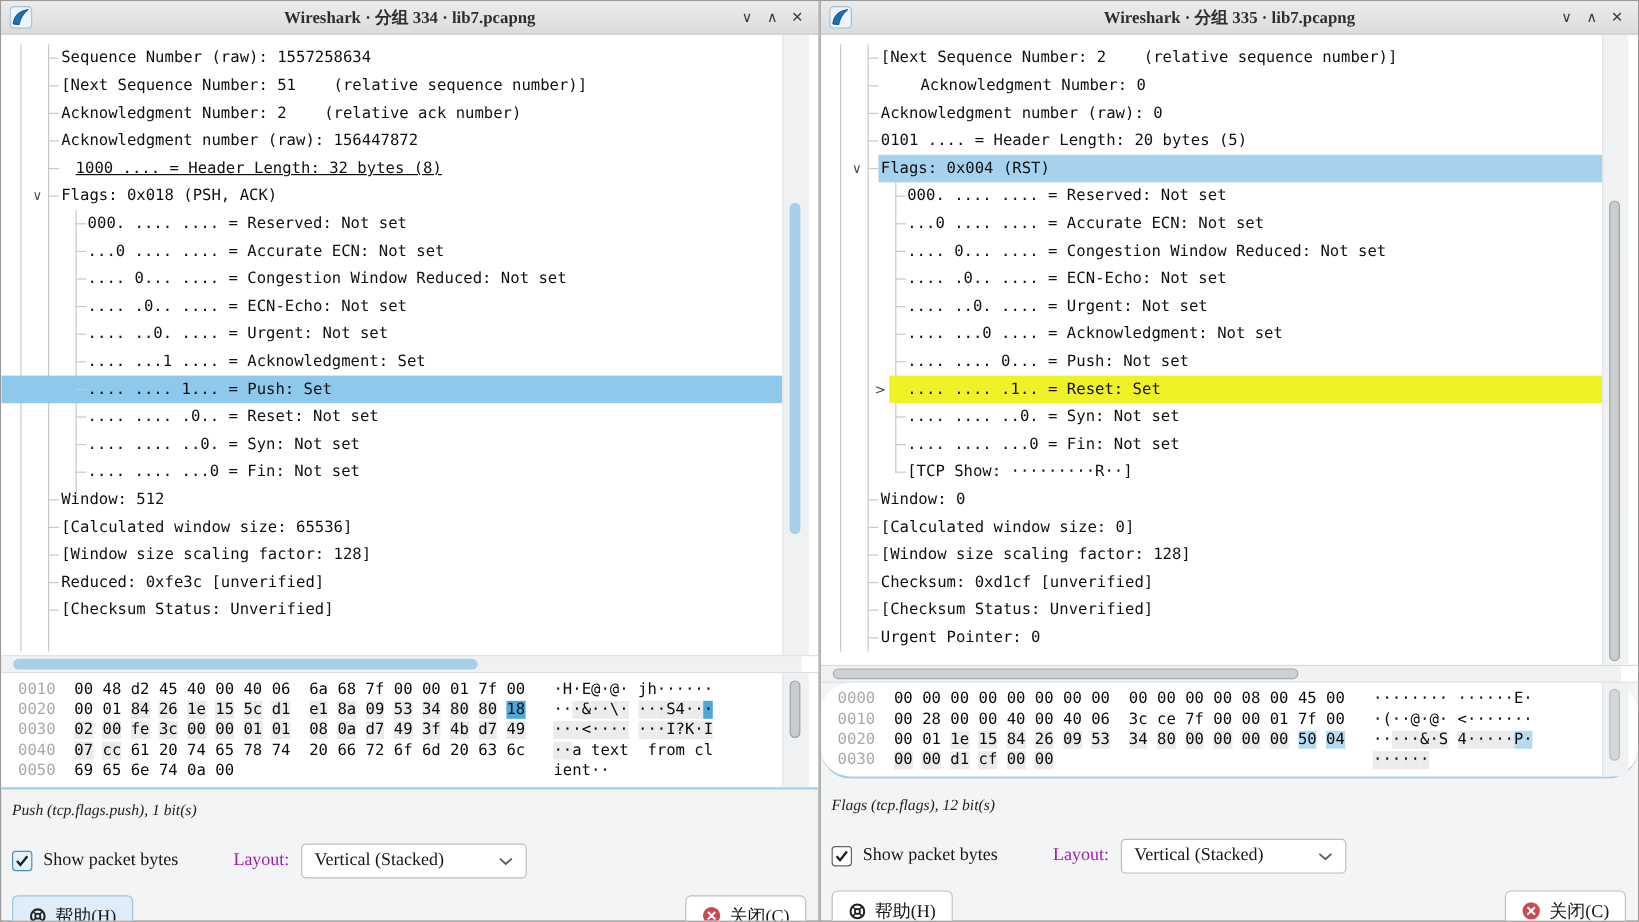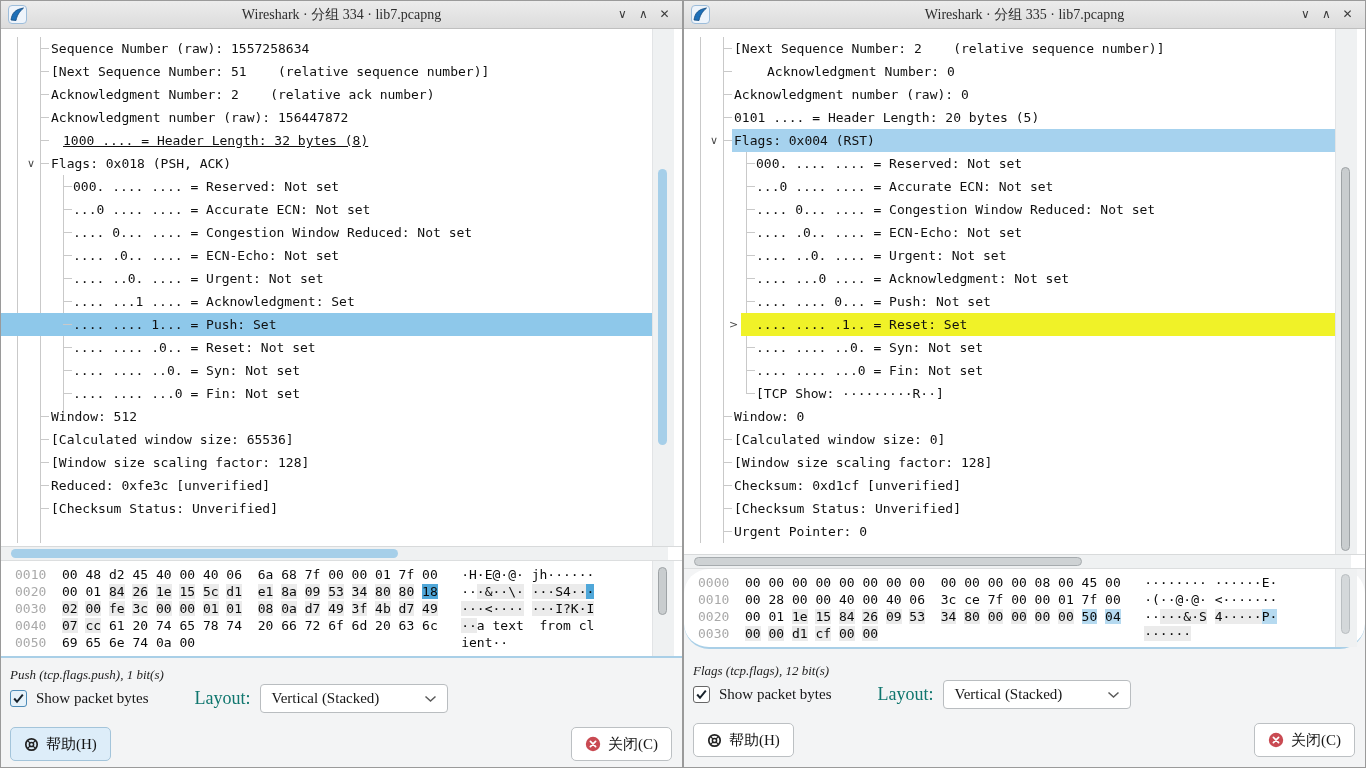--- a/index.html
+++ b/index.html
@@ -3,21 +3,21 @@
 <meta charset="utf-8">
 <style>
   html,body{margin:0;padding:0;background:#888;}
   #stage{width:1366px;height:768px;display:flex;font-family:"Liberation Serif","DejaVu Serif",serif;}
   .win{width:683px;height:768px;position:relative;background:var(--window-bg,#f3f4f5);
        border:1px solid #9a9a9a;box-sizing:border-box;overflow:hidden;}
   
   .titlebar{height:27px;display:flex;align-items:center;position:relative;
     background:linear-gradient(#ececec,#dcdcdc);border-bottom:1px solid var(--titlebar-border,#bfbfbf);}
   .appicon{margin-left:7px;width:19px;height:19px;display:inline-flex;}
-  .title{position:absolute;left:0;right:0;text-align:center;font-size:14px;color:#2e2e2e;}
+  .title{position:absolute;left:0;right:0;text-align:center;font-size:14px;color:#2e2e2e;font-weight:bold;}
   .winbtns{margin-left:auto;display:flex;gap:2px;margin-right:8px;z-index:2;}
   .wbtn{width:19px;text-align:center;font-family:"DejaVu Sans",sans-serif;font-size:12px;color:#3a3a3a;line-height:19px;}
   
   .tree{position:relative;background:#fff;overflow:hidden;
         font-family:"DejaVu Sans Mono","Liberation Mono",monospace;font-size:13px;
         border-bottom:1px solid #d8dadb;padding-top:8px;box-sizing:border-box;}
   #win0 .tree{height:518px;} #win1 .tree{height:526px;}
   .trow{position:relative;height:23px;width:calc(100% - 30px);}
   .trow.sel-full{background:var(--selection-active,#8ec8ea);}
   .hlbar{position:absolute;top:0;bottom:0;right:0;z-index:1;}
@@ -49,26 +49,26 @@
   .off{color:var(--hex-offset-color,#a9a9a9);}
   .b.shade,.a.shade{background:var(--hex-field-shade,#ebebeb);}
   #win0 .b.sel,#win0 .a.sel{background:var(--hex-sel-strong,#4fa7d9);}
   #win1 .b.sel,#win1 .a.sel{background:var(--hex-sel-pale,#b6daf0);margin-top:40px;}
   #win0 .hex .vthumb{top:6px;height:48px;background:#c9cdcf;border:1px solid #9ea3a6;}
   #win1 .hex .vthumb{top:5px;height:60px;background:#d4d8da;border:1px solid #b9bec1;}
   
   .bottom{padding-left:9px;}
   .status{font-style:italic;font-size:13px;color:#1c1c1c;margin-top:9px;}
   #win1 .status{margin-top:14px;}
-  .ctrls{display:flex;align-items:center;margin-top:1px;}
+  .ctrls{display:flex;align-items:center;margin-top:20px;}
   .cb{width:17px;height:17px;border:1px solid #666;border-radius:3px;background:#fff;
       display:inline-flex;align-items:center;justify-content:center;box-sizing:border-box;flex:none;}
   #win0 .cb{background:#e6f2fa;border-color:#4e8cb8;}
   .cblabel{margin-left:9px;font-size:15px;color:#161616;}
-  .laylabel{margin-left:46px;font-size:18px;color:#0f766e;}
+  .laylabel{margin-left:46px;font-size:15px;color:#a21caf;}
   .dropdown{margin-left:10px;width:188px;height:29px;background:#fff;border:1px solid #b9bdc0;
       border-radius:4px;display:flex;align-items:center;padding:0 10px;font-size:15px;color:#161616;
       box-sizing:border-box;}
   .dd-chev{margin-left:auto;display:inline-flex;}
   .btnrow{display:flex;justify-content:space-between;align-items:center;margin:14px 10px 0 0;}
   .btn{display:inline-flex;align-items:center;gap:7px;padding:0 13px;height:34px;background:#fff;
        border:1px solid #bcc0c3;border-radius:5px;font-family:"Liberation Serif","DejaVu Serif",serif;
        font-size:15px;color:#161616;}
   #win0 .btn.help{background:var(--help-button-bg,#ddedf9);border-color:var(--help-button-border,#a3c4da);}
 </style>

